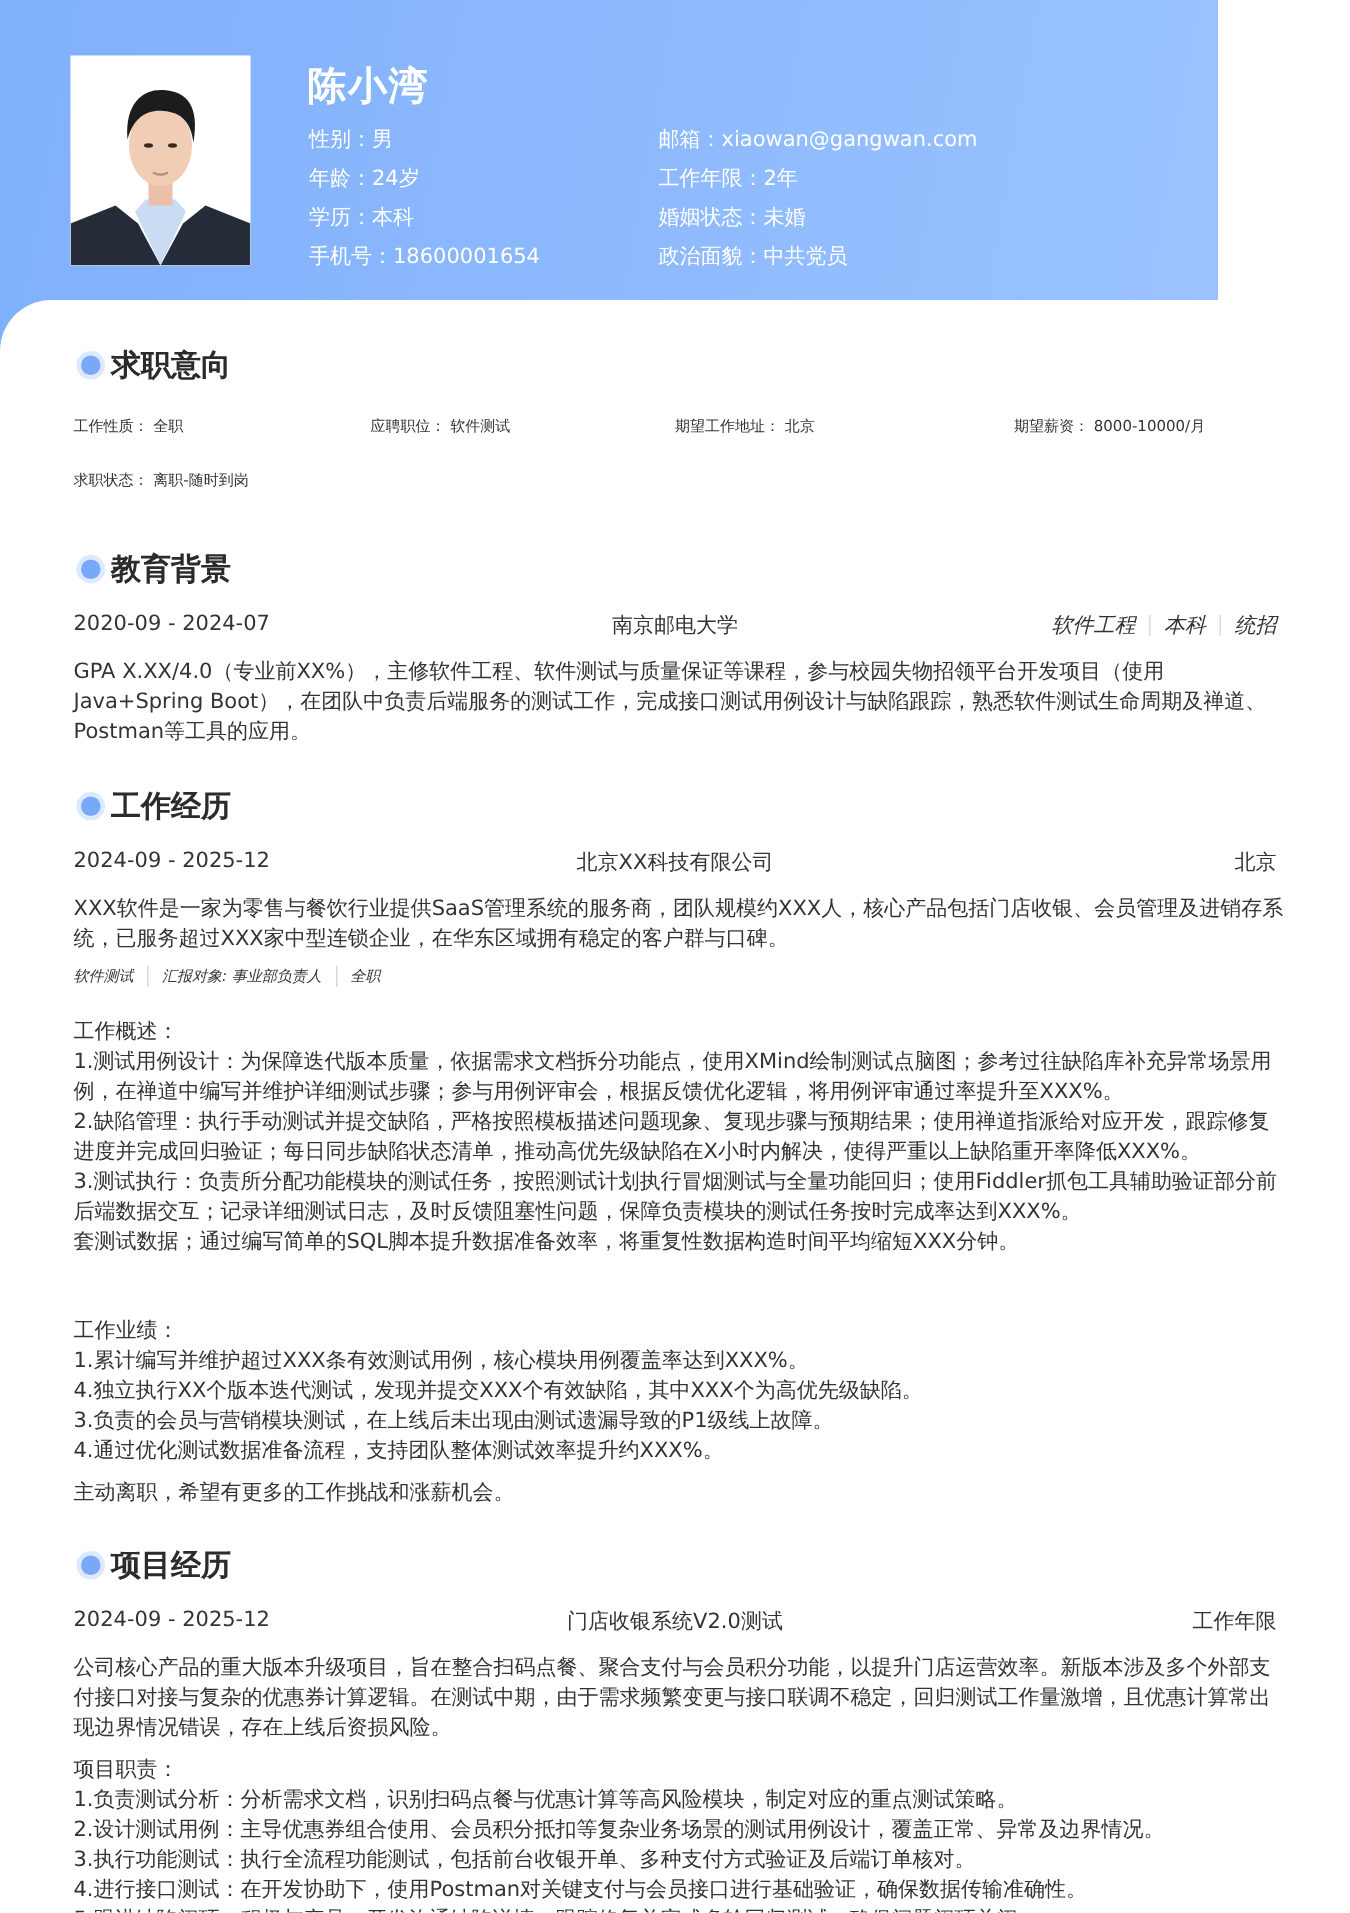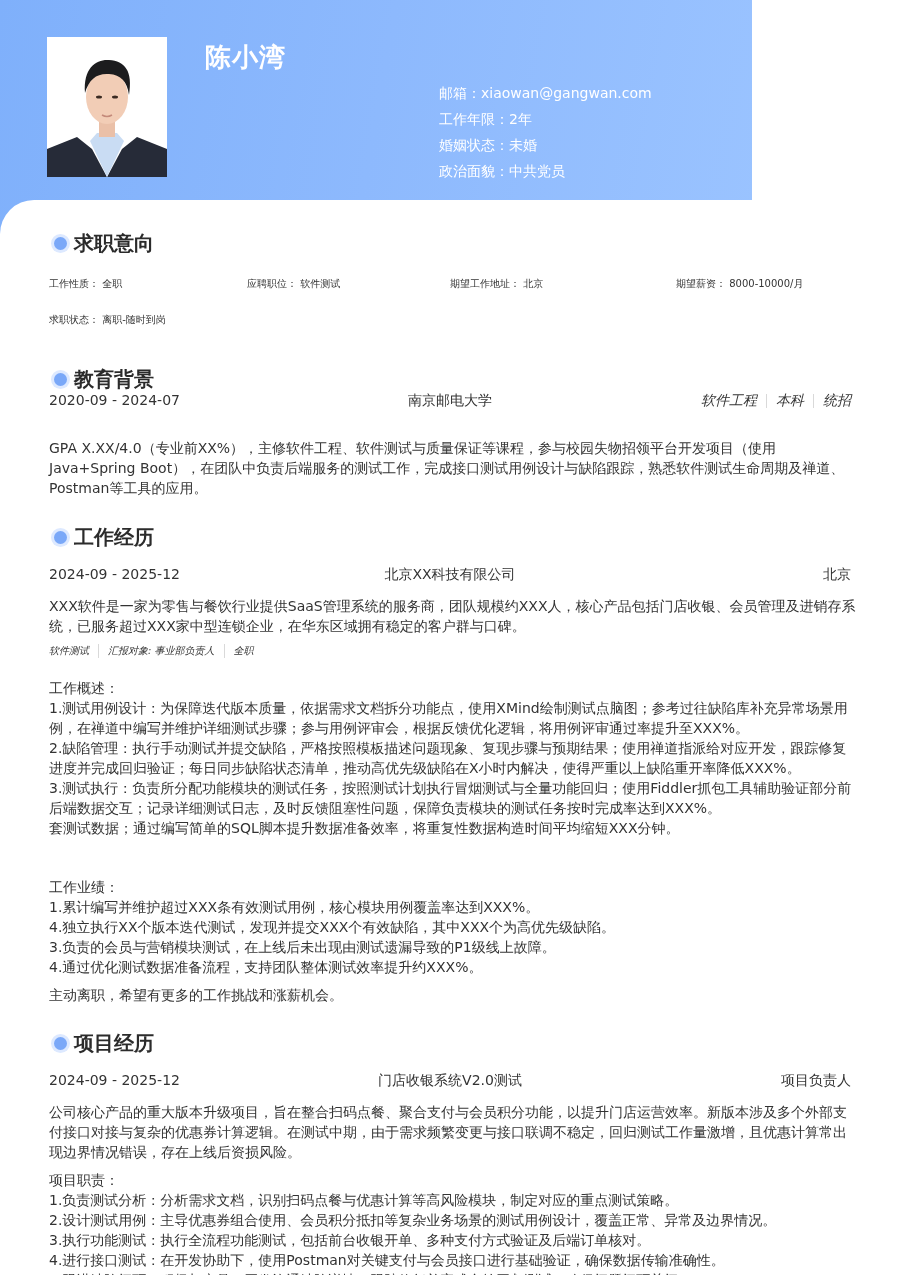--- a/index.html
+++ b/index.html
@@ -1,19 +1,19 @@
 <!DOCTYPE html>
 <html><head>
 <meta charset="utf-8">
 <style>
   * { box-sizing: border-box; margin: 0; padding: 0; }
   html, body { width: 900px; height: 1275px; overflow: hidden; background: #ffffff; }
   body { font-family: "DejaVu Sans", "Liberation Sans", sans-serif; color: #333333; position: relative; }
   .header {
-    position: absolute; left: 0; top: 0; width: 752px; height: 240px;
+    position: absolute; left: 0; top: 0; width: 812px; height: 240px;
     background: linear-gradient(100deg, #7fb0fb 0%, #8db9fd 50%, #9ac3ff 100%);
   }
   .photo {
     position: absolute; left: 47px; top: 37px; width: 120px; height: 140px;
     background: #ffffff; overflow: hidden;
   }
   .photo svg { display: block; }
   .name {
     position: absolute; left: 205px; top: 40px; font-size: 26px; font-weight: bold;
     color: #ffffff; letter-spacing: 1px;
@@ -54,20 +54,26 @@
       <path d="M43 104 L60 140 L77 104 L70 96 L50 96 Z" fill="#c9dcf3"></path>
       <rect x="52" y="80" width="16" height="20" fill="#eac0a8"></rect>
       <ellipse cx="60" cy="60" rx="21" ry="27" fill="#f2cdb6"></ellipse>
       <path d="M38 56 C36 30 50 22 62 23 C78 24 86 34 82 58 C80 44 74 38 62 37 C50 36 42 42 38 56 Z" fill="#1c1c1e"></path>
       <ellipse cx="52" cy="60" rx="3" ry="1.5" fill="#3a2a22"></ellipse>
       <ellipse cx="68" cy="60" rx="3" ry="1.5" fill="#3a2a22"></ellipse>
       <path d="M55 78 Q60 81 65 78" stroke="#c48a7a" stroke-width="1.5" fill="none"></path>
     </svg>
   </div>
   <div class="name">陈小湾</div>
+  <div class="info col1">
+    <div class="row"><span>性别：</span><span>男</span></div>
+    <div class="row"><span>年龄：</span><span>24岁</span></div>
+    <div class="row"><span>学历：</span><span>本科</span></div>
+    <div class="row"><span>手机号：</span><span>18600001654</span></div>
+  </div>
   <div class="info col2">
     <div class="row"><span>邮箱：</span><span>xiaowan@gangwan.com</span></div>
     <div class="row"><span>工作年限：</span><span>2年</span></div>
     <div class="row"><span>婚姻状态：</span><span>未婚</span></div>
     <div class="row"><span>政治面貌：</span><span>中共党员</span></div>
   </div>
 </div>
 
 <div class="main"></div>
 
@@ -78,21 +84,21 @@
 <div class="abs" style="left:49px; top:277px"><span>工作性质：</span> <span>全职</span></div>
 <div class="abs" style="left:247px; top:277px"><span>应聘职位：</span> <span>软件测试</span></div>
 <div class="abs" style="left:450px; top:277px"><span>期望工作地址：</span> <span>北京</span></div>
 <div class="abs" style="left:676px; top:277px"><span>期望薪资：</span> <span>8000-10000/月</span></div>
 <div class="abs" style="left:49px; top:313px"><span>求职状态：</span> <span>离职-随时到岗</span></div>
 
 <div class="section-title" style="top:364px">
   <span class="dot"></span>
   <span>教育背景</span>
 </div>
-<div class="row3" style="top:392px">
+<div class="row3" style="top:408px">
   <span>2020-09 - 2024-07</span>
   <span class="mid">南京邮电大学</span>
   <span class="tags">
     <span>软件工程</span>
       <span class="sep"></span>
     <span>本科</span>
       <span class="sep"></span>
     <span>统招</span>
   </span>
 </div>
@@ -143,21 +149,21 @@
   <div>主动离职，希望有更多的工作挑战和涨薪机会。</div>
 </div>
 
 <div class="section-title" style="top:1028px">
   <span class="dot"></span>
   <span>项目经历</span>
 </div>
 <div class="row3" style="top:1072px">
   <span>2024-09 - 2025-12</span>
   <span class="mid">门店收银系统V2.0测试</span>
-  <span>项目负责人</span>
+  <span>工作年限</span>
 </div>
 <div class="para" style="top:1102px">
   <div>公司核心产品的重大版本升级项目，旨在整合扫码点餐、聚合支付与会员积分功能，以提升门店运营效率。新版本涉及多个外部支</div>
   <div>付接口对接与复杂的优惠券计算逻辑。在测试中期，由于需求频繁变更与接口联调不稳定，回归测试工作量激增，且优惠计算常出</div>
   <div>现边界情况错误，存在上线后资损风险。</div>
 </div>
 <div class="para" style="top:1170px">
   <div>项目职责：</div>
   <div>1.负责测试分析：分析需求文档，识别扫码点餐与优惠计算等高风险模块，制定对应的重点测试策略。</div>
   <div>2.设计测试用例：主导优惠券组合使用、会员积分抵扣等复杂业务场景的测试用例设计，覆盖正常、异常及边界情况。</div>

